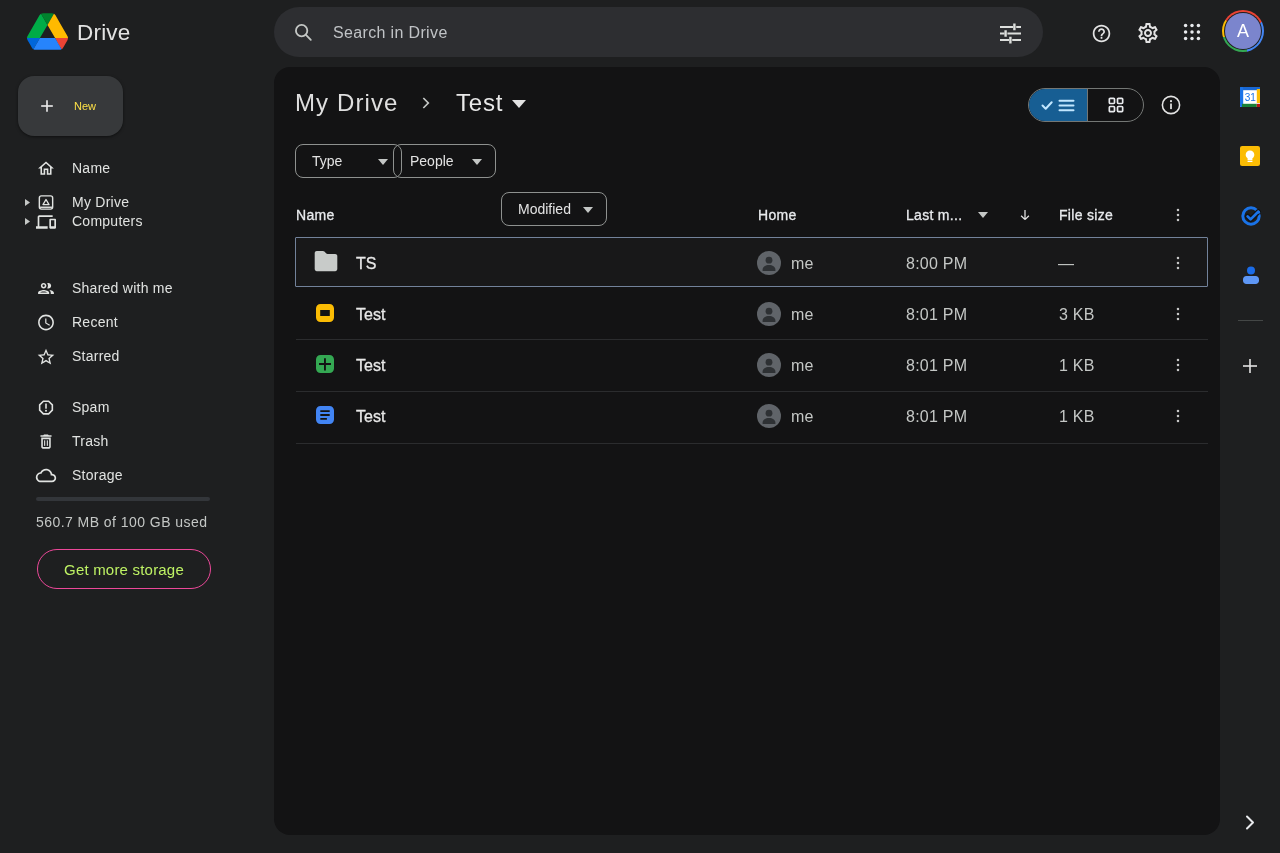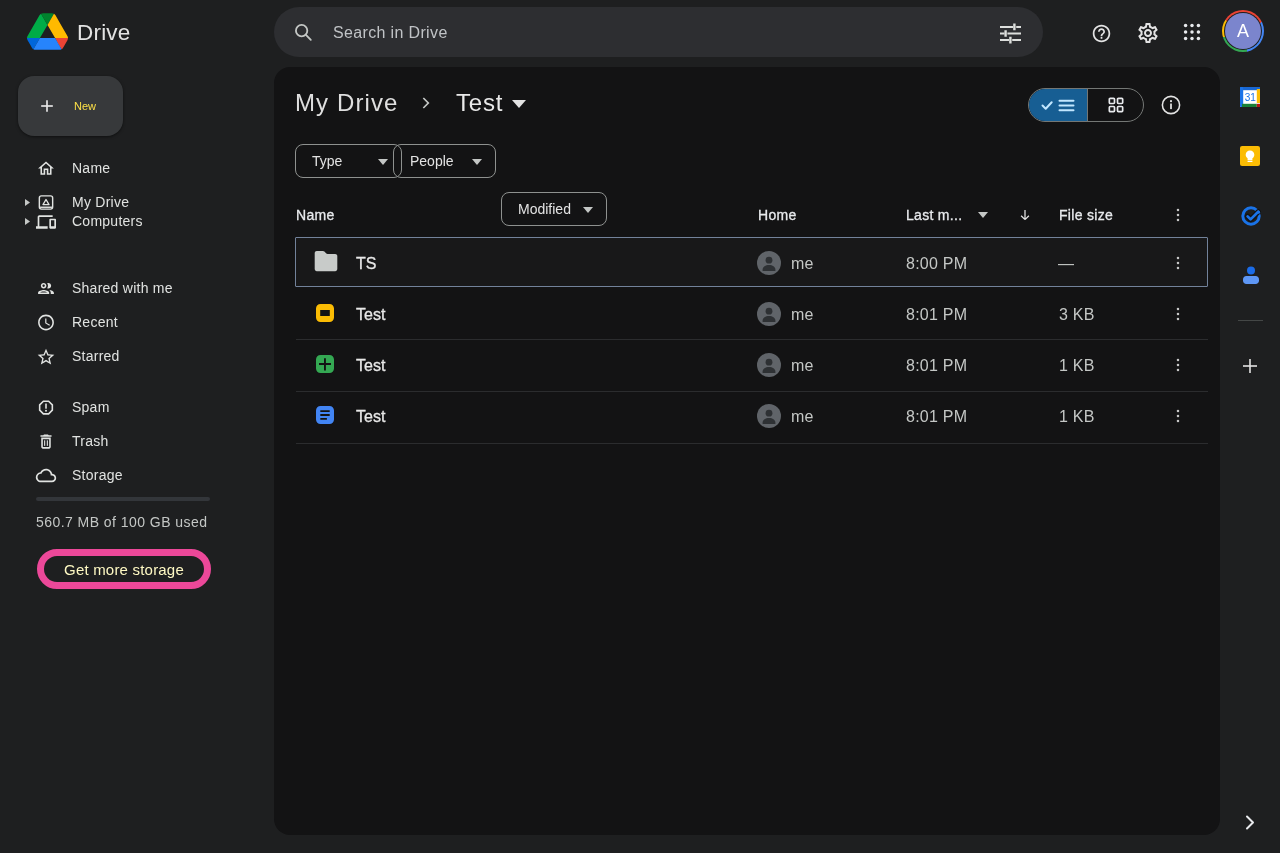--- a/index.html
+++ b/index.html
@@ -18,22 +18,22 @@
   #newbtn { left:18px; top:76px; width:105px; height:60px; border-radius:16px; background:#37393b;
             box-shadow:0 1px 3px rgba(0,0,0,.5); display:flex; align-items:center; }
   #newbtn .plus { margin-left:19px; }
   #newbtn .lbl { margin-left:17px; font-size:11px; color:#fde047; }
   .navitem { left:8px; width:250px; height:32px; display:flex; align-items:center; }
   .navitem .ic { position:absolute; left:21px; width:34px; display:flex; justify-content:center; }
   .navitem .tx { position:absolute; left:64px; font-size:14px; color:#e1e3e1; letter-spacing:0.25px; }
   .navitem .exp { position:absolute; left:17px; }
   #storagebar { left:36px; top:497px; width:174px; height:4px; border-radius:2px; background:#33363a; }
   #storagetext { left:36px; top:514px; font-size:14px; color:#c4c7c5; letter-spacing:0.45px; }
-  #getmore { left:37px; top:549px; width:174px; height:40px; border-radius:20px; border:7px solid #ec4899;
-             display:flex; align-items:center; justify-content:center; font-size:15px; letter-spacing:0.2px; color:#fef9c3; }
+  #getmore { left:37px; top:549px; width:174px; height:40px; border-radius:20px; border:1px solid #ec4899;
+             display:flex; align-items:center; justify-content:center; font-size:15px; letter-spacing:0.2px; color:#bef264; }
   
   #panel { left:274px; top:67px; width:946px; height:768px; background:#131314; border-radius:16px; }
   .inpanel { position:absolute; }
   #crumb1 { left:21px; top:22px; font-size:24px; color:#dfdfdf; letter-spacing:1.1px; }
   #crumb2 { left:182px; top:22px; font-size:24px; color:#e9e9e9; letter-spacing:0.8px; }
   #toggle { left:754px; top:21px; width:116px; height:34px; border-radius:17px; border:1px solid #747775; overflow:hidden; display:flex; }
   #toggle .seg1 { width:58px; height:100%; background:#175e93; display:flex; align-items:center; justify-content:center; }
   #toggle .seg2 { flex:1; display:flex; align-items:center; justify-content:center; }
   .chip { top:77px; height:34px; border-radius:8px; border:1px solid #8e918f; display:flex; align-items:center;
           font-size:14px; color:#e3e3e3; }

